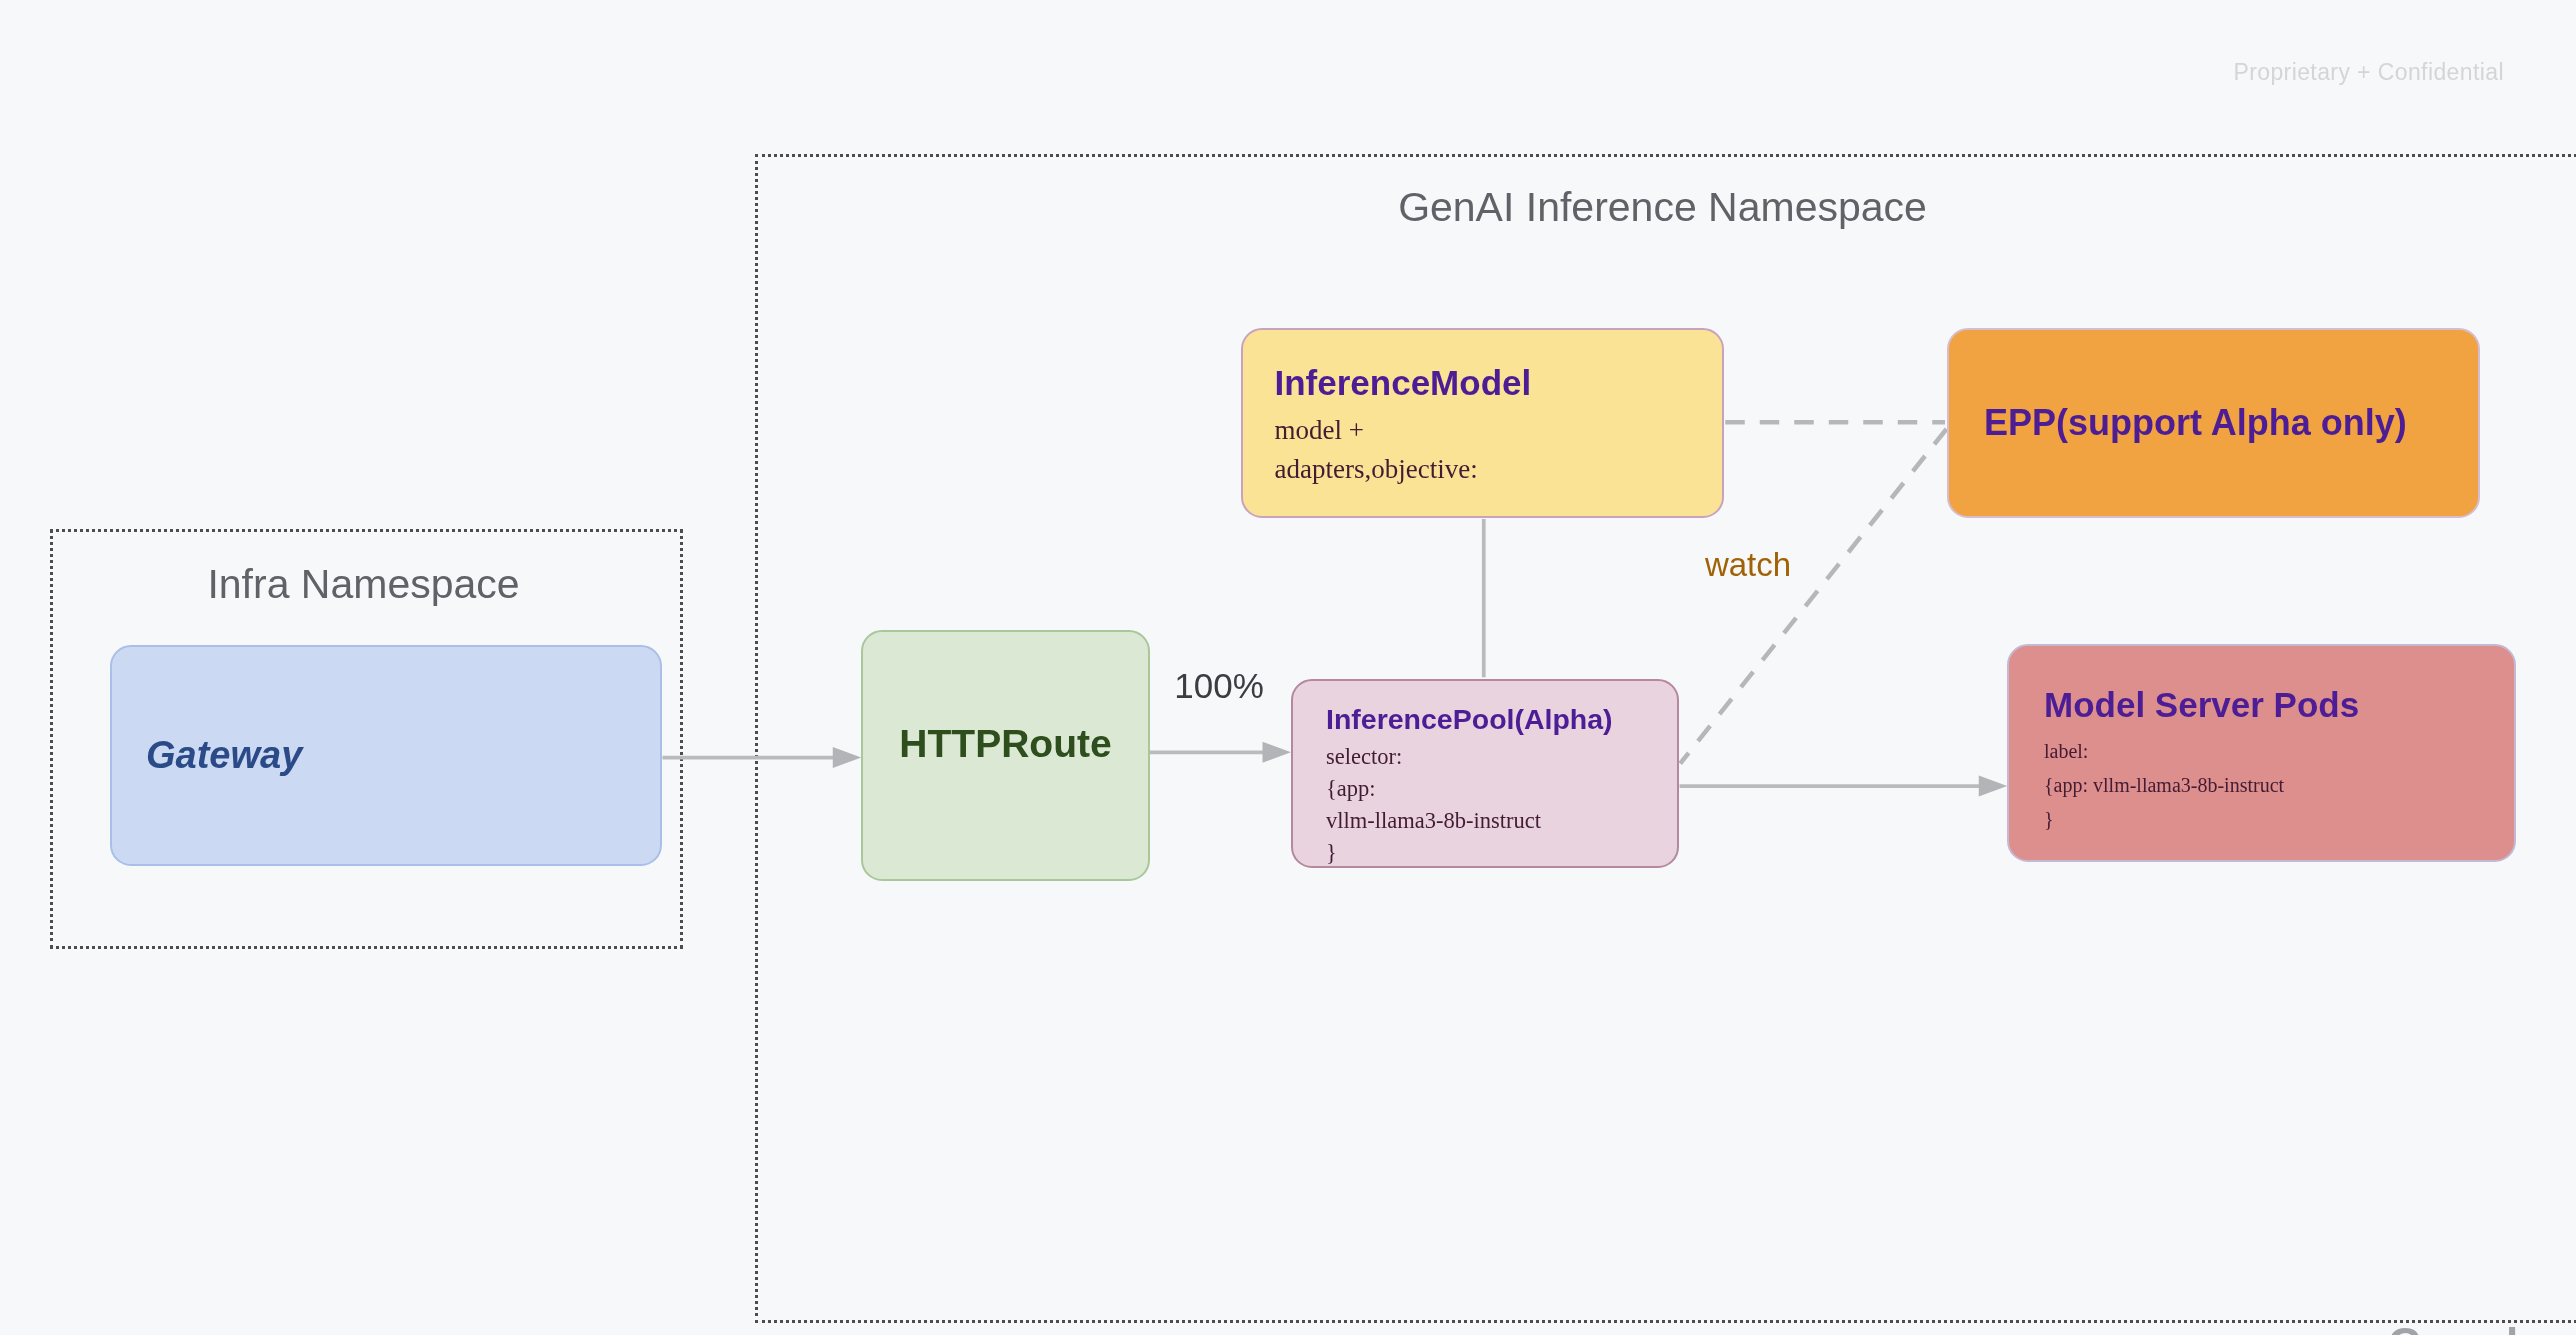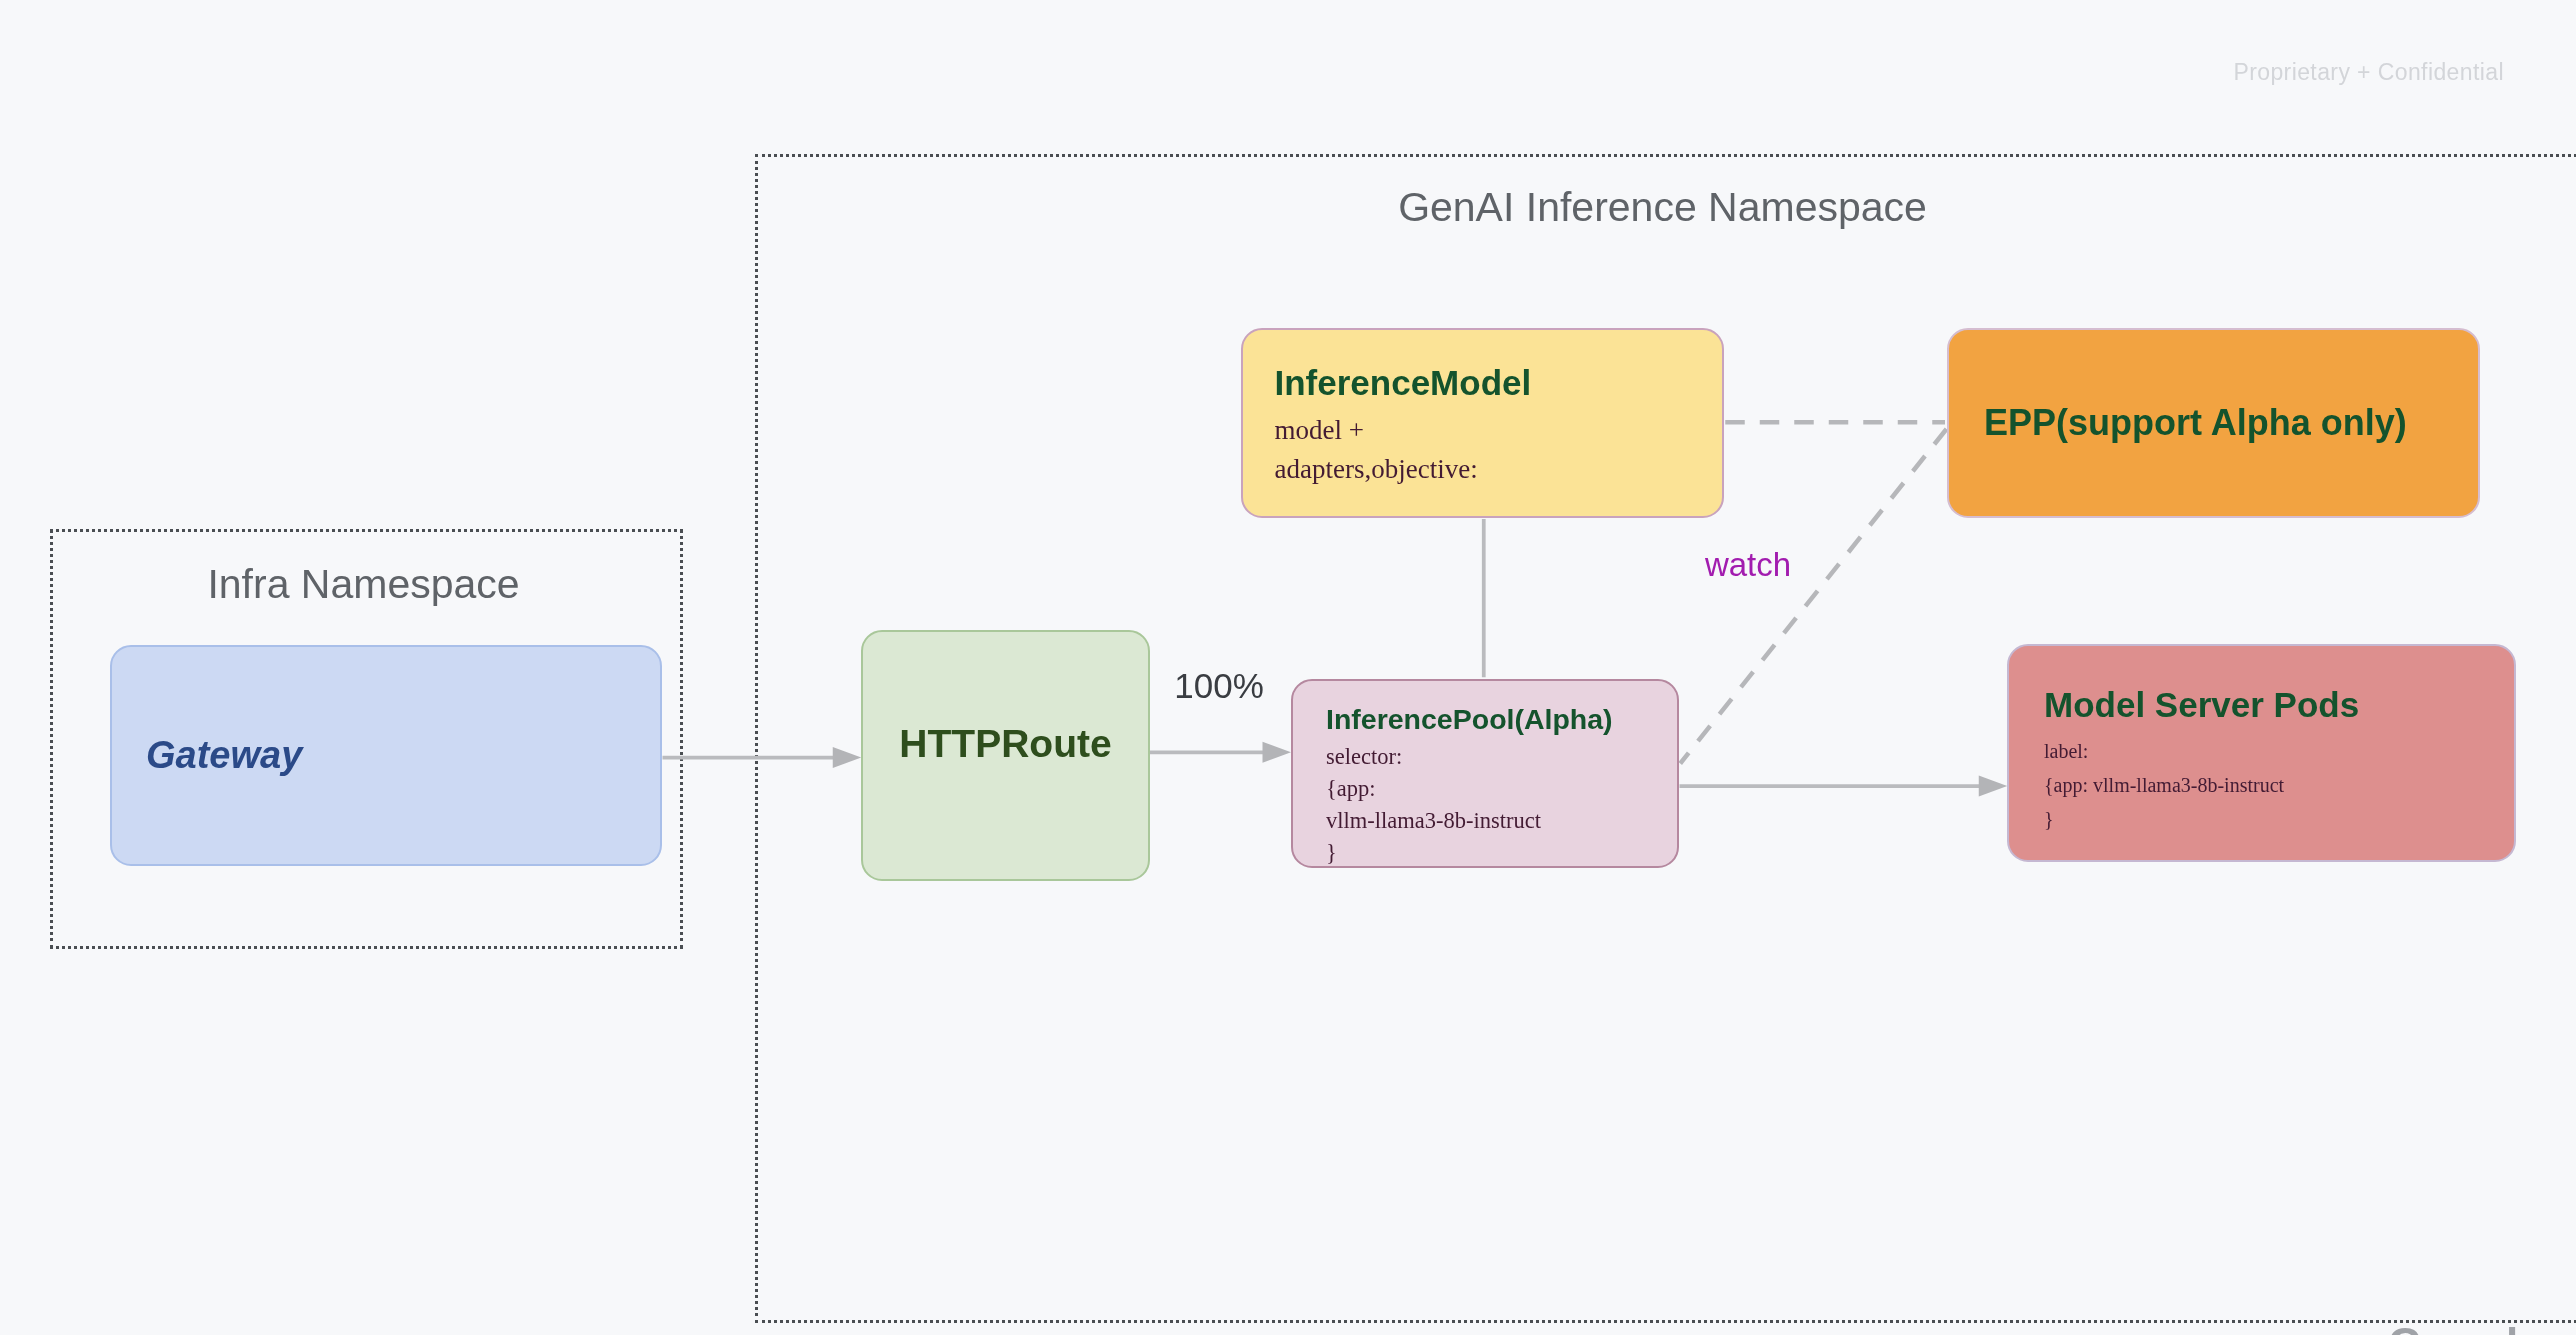--- a/index.html
+++ b/index.html
@@ -43,21 +43,21 @@
   .node {
     box-sizing: border-box;
     border-radius: 21px;
     border: 2.3px solid transparent;
     display: flex;
     flex-direction: column;
     justify-content: center;
   }
   .node .title {
     font-weight: bold;
-    color: #14532d;
+    color: #4c1d95;
     line-height: 1.2;
   }
   .node .code {
     font-family: Liberation Serif, serif;
     color: #431b33;
     white-space: pre;
   }
 
   .node-gateway {
     left: 110px; top: 645px; width: 552px; height: 221px;
@@ -114,21 +114,21 @@
   .node-model-server-pods .code { font-size: 20px; line-height: 34px; }
 
   
   .edge-label {
     color: #3a3d42;
     font-size: 35px;
     text-align: center;
     white-space: nowrap;
   }
   .label-100 { left: 1170px; top: 666px; width: 98px; }
-  .label-watch { left: 1673px; top: 546px; width: 150px; color: #a21caf; font-size: 33px; }
+  .label-watch { left: 1673px; top: 546px; width: 150px; color: #a16207; font-size: 33px; }
 
   
   .edges-layer {
     left: 0; top: 0; width: 2576px; height: 1335px;
     pointer-events: none;
   }
 
   
   .footer-logo {
     left: 2388px; top: 1319px;

